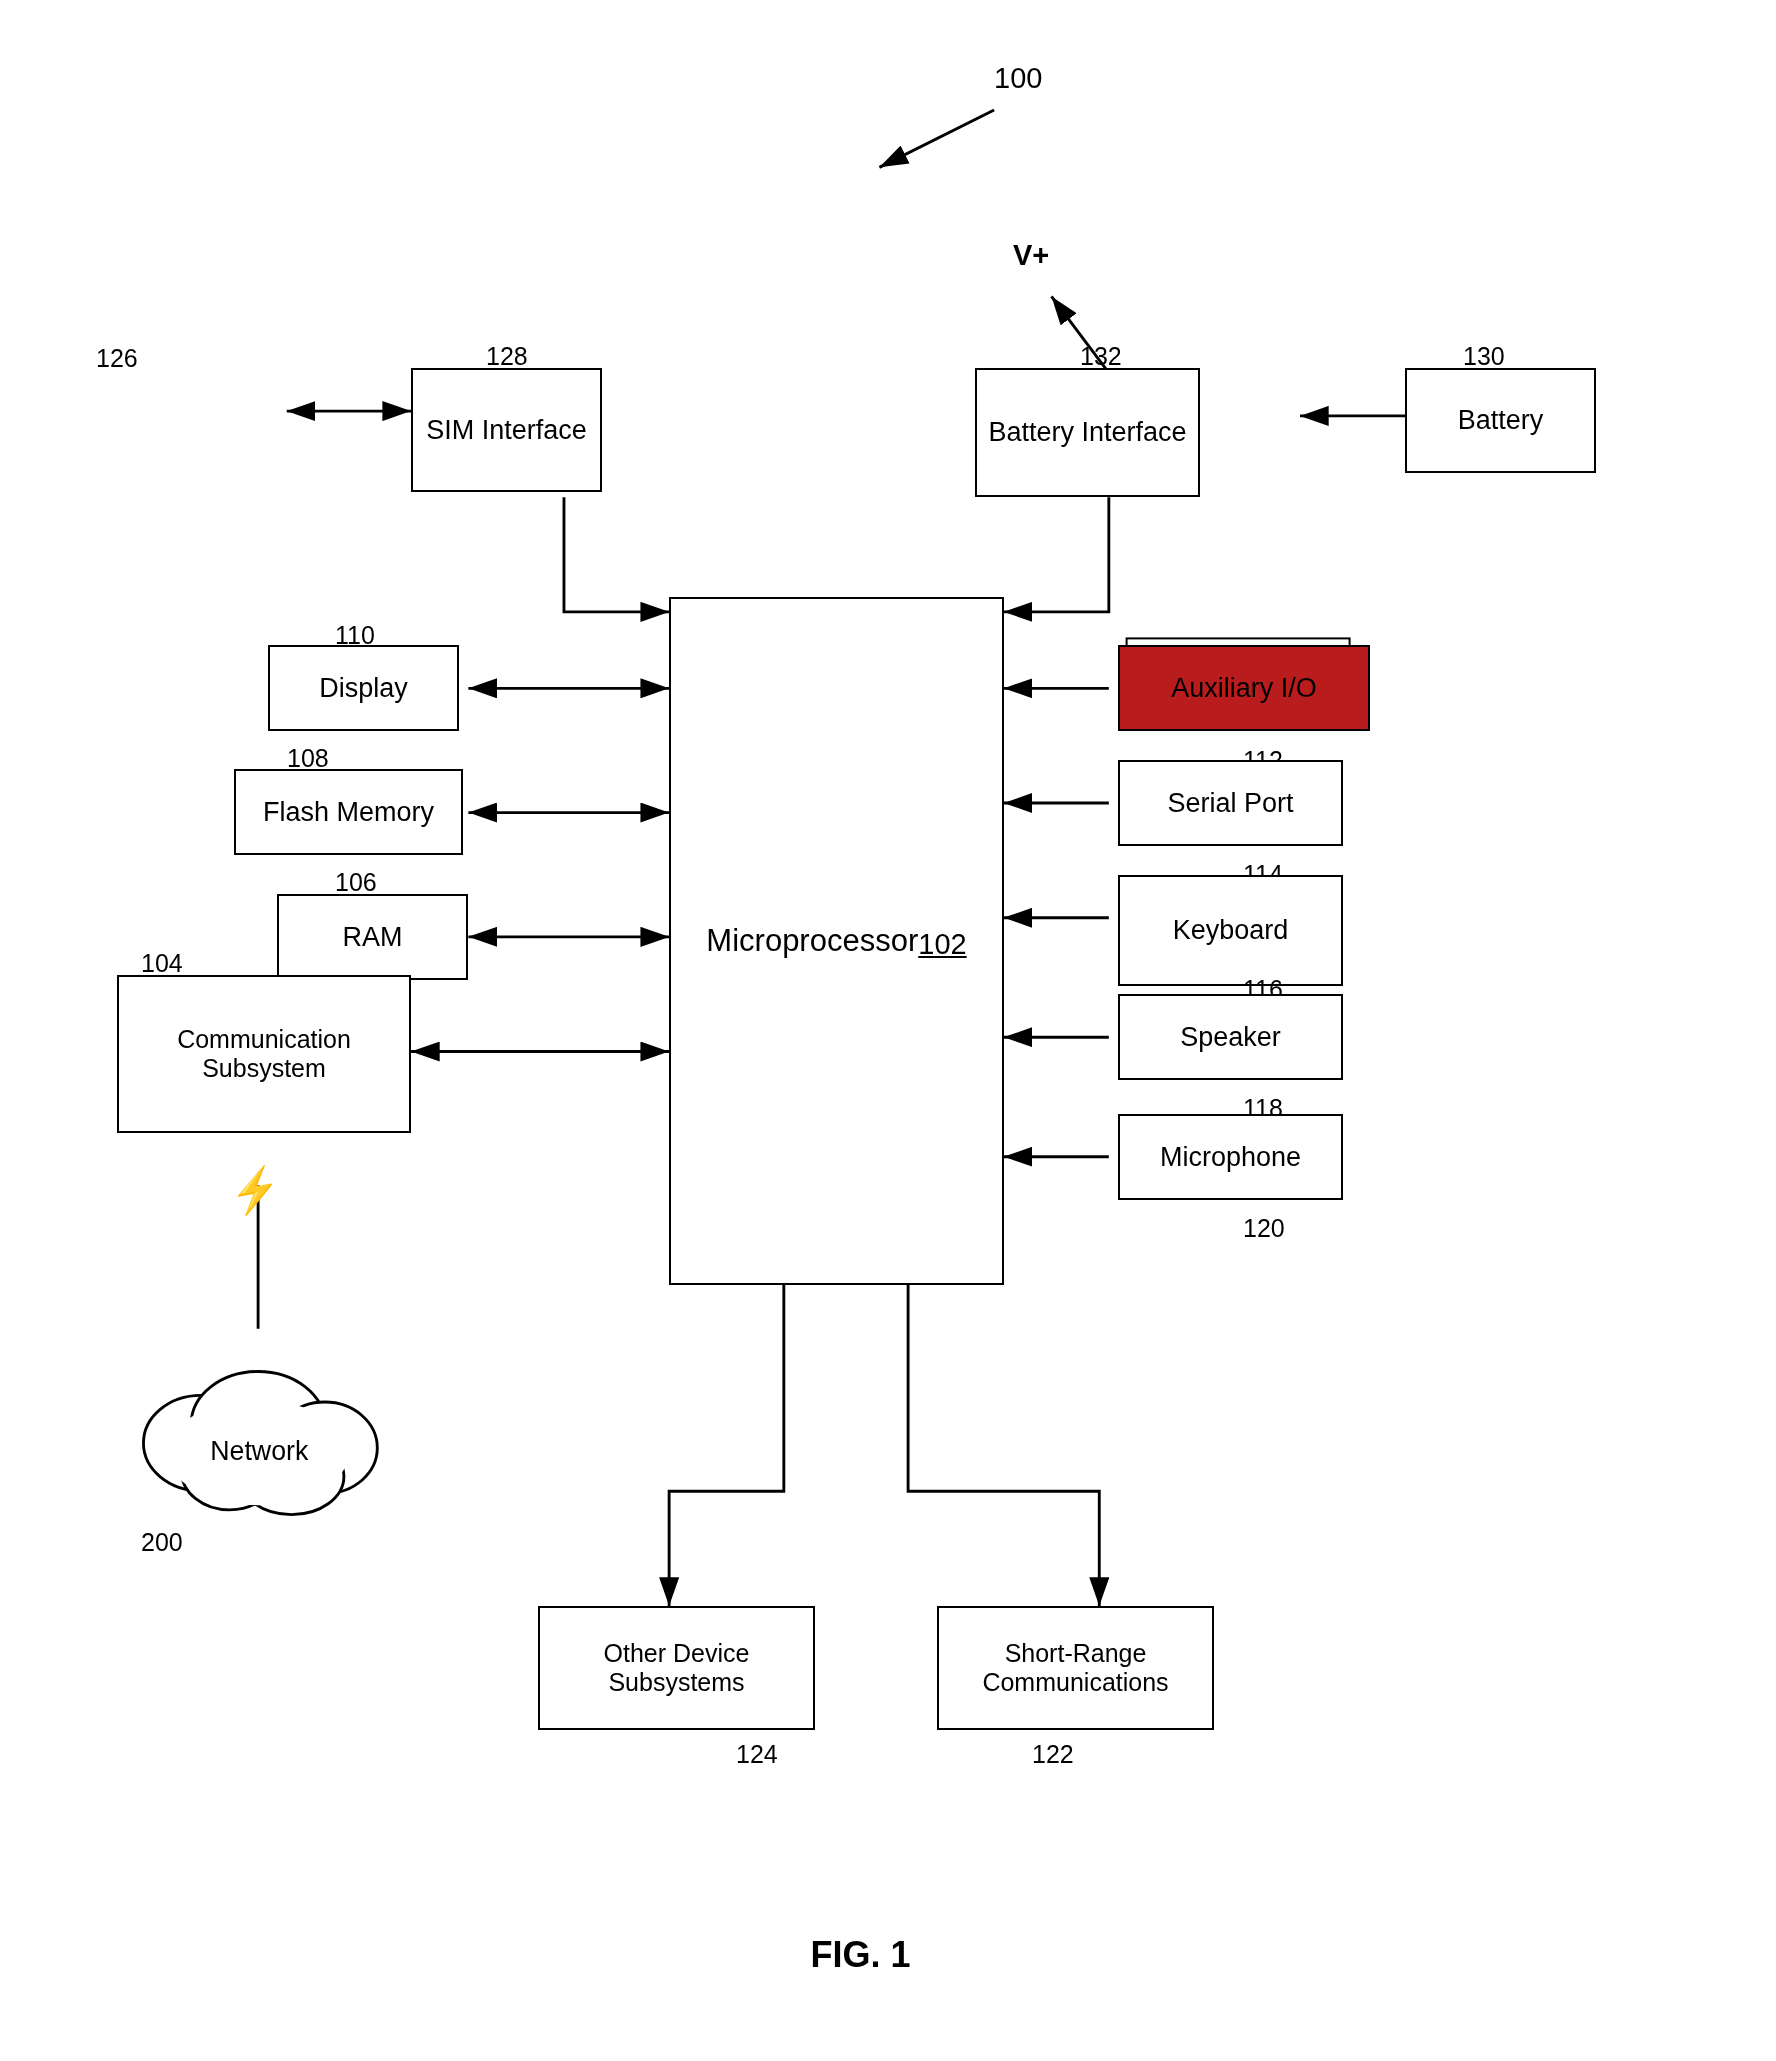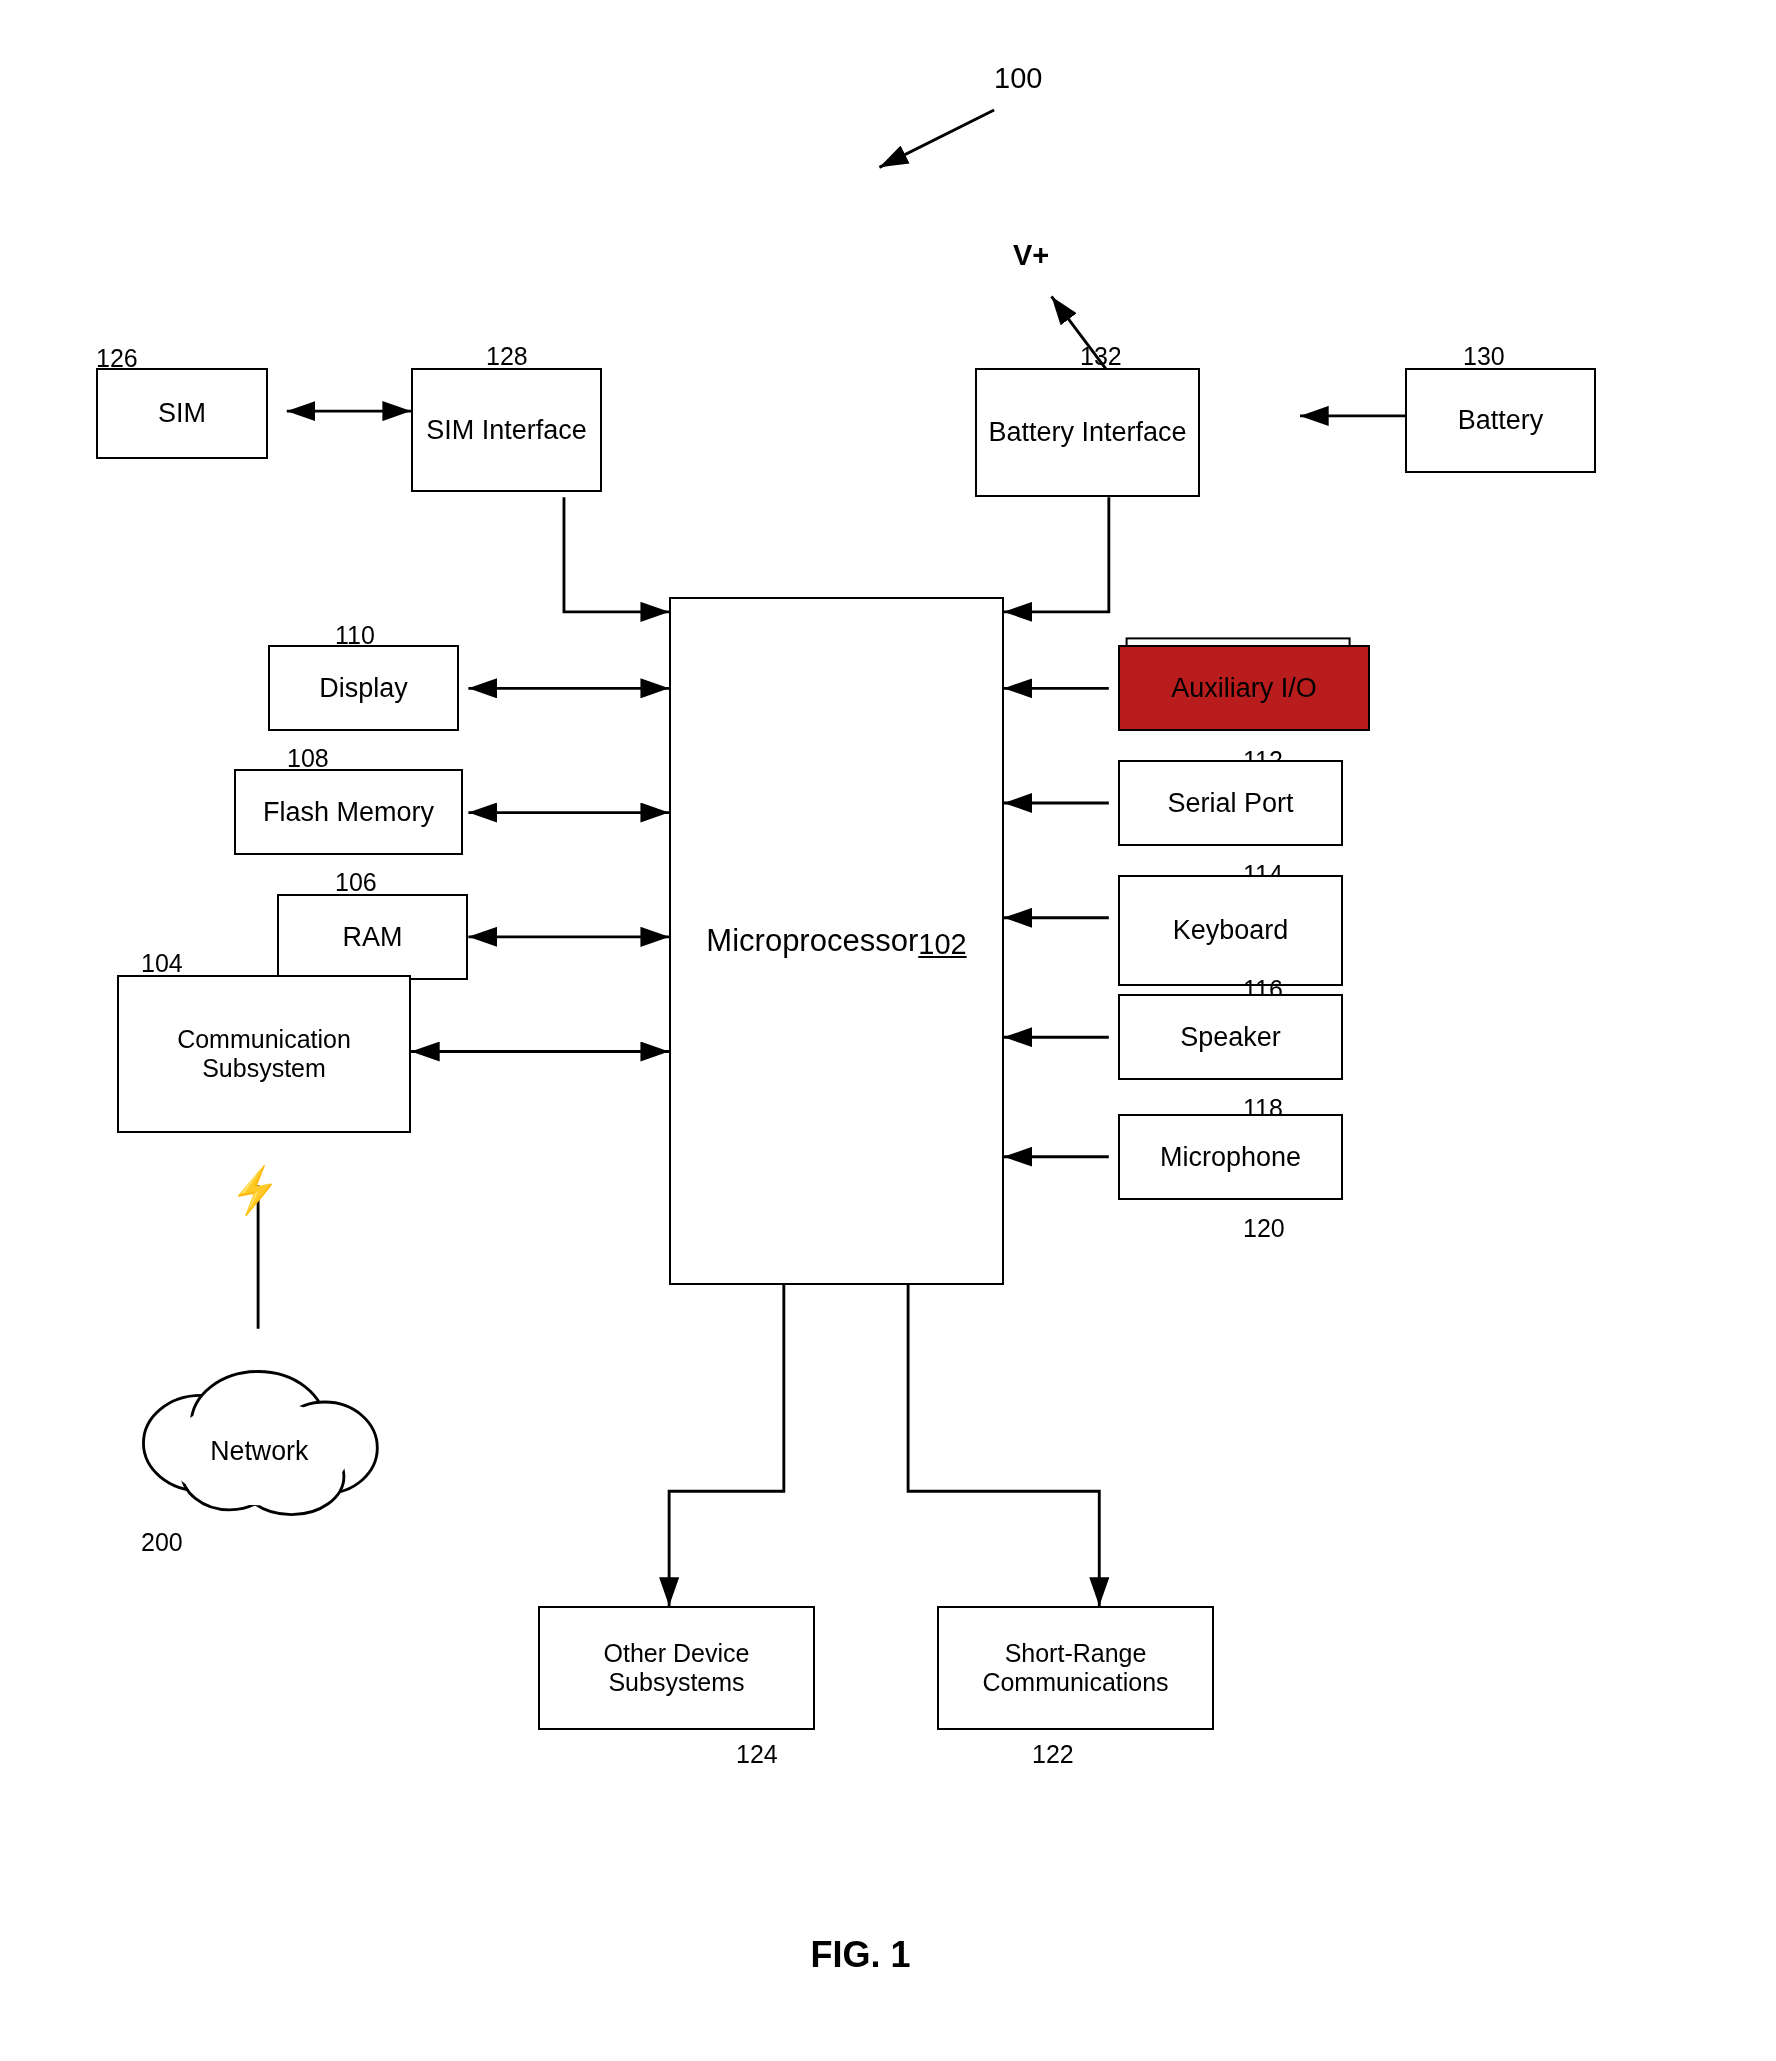--- a/index.html
+++ b/index.html
@@ -113,23 +113,20 @@
     <line x1="1160" y1="1210" x2="1050" y2="1210" stroke="#000" stroke-width="3" marker-end="url(#arrowhead2)"></line>
 
     <polyline points="820,1340 820,1560 700,1560 700,1680" stroke="#000" stroke-width="3" fill="none" marker-end="url(#arrowhead2)"></polyline>
 
     <polyline points="950,1340 950,1560 1150,1560 1150,1680" stroke="#000" stroke-width="3" fill="none" marker-end="url(#arrowhead2)"></polyline>
 
   </svg>
 
   <div class="title-ref" style="top:62px; left:994px;">100</div>
 
-  <div class="box" style="left:96px; top:368px; width:172px; height:91px;">
-    <span>SIM</span>
-  </div>
   <div class="label" style="left:96px; top:344px;">126</div>
 
   <div class="box" style="left:411px; top:368px; width:191px; height:124px;">
     <span>SIM Interface</span>
   </div>
   <div class="label" style="left:449px; top:342px;margin-left:37px;">128</div>
 
   <div class="box" style="left:975px; top:368px; width:225px; height:129px;">
     <span>Battery Interface</span>
   </div>

